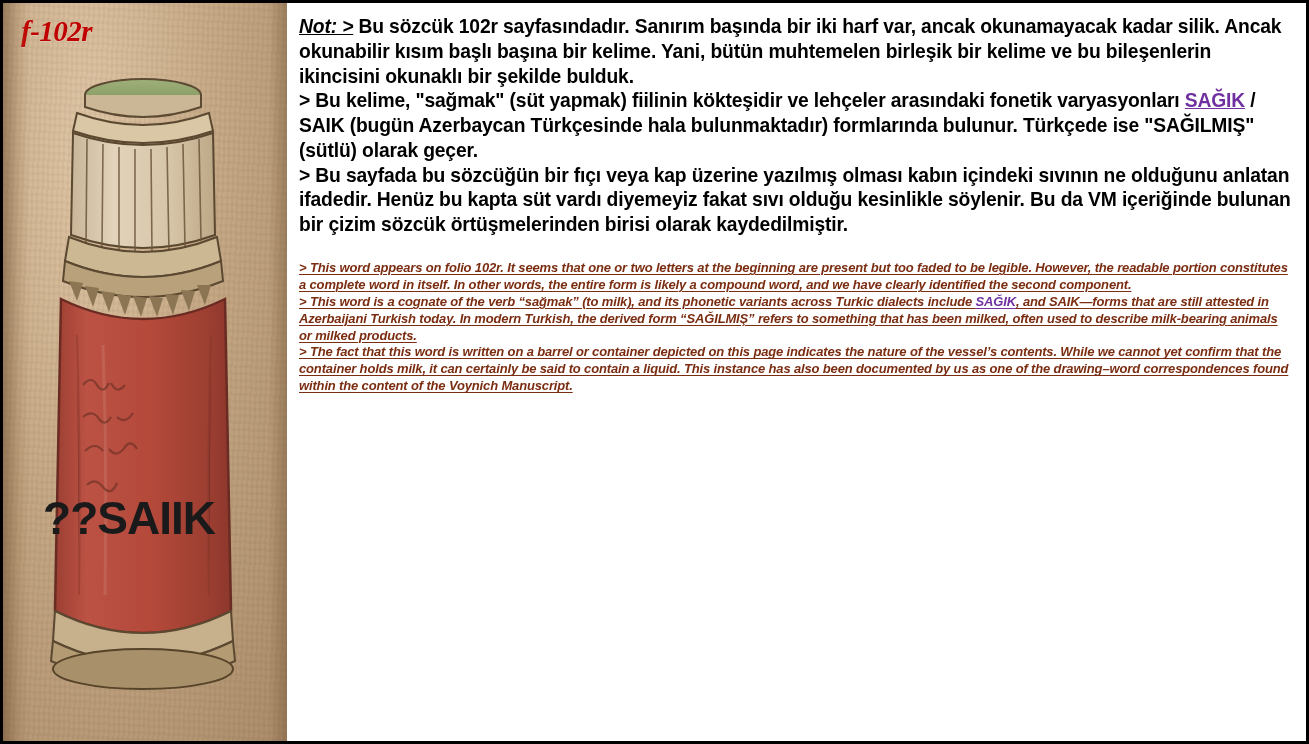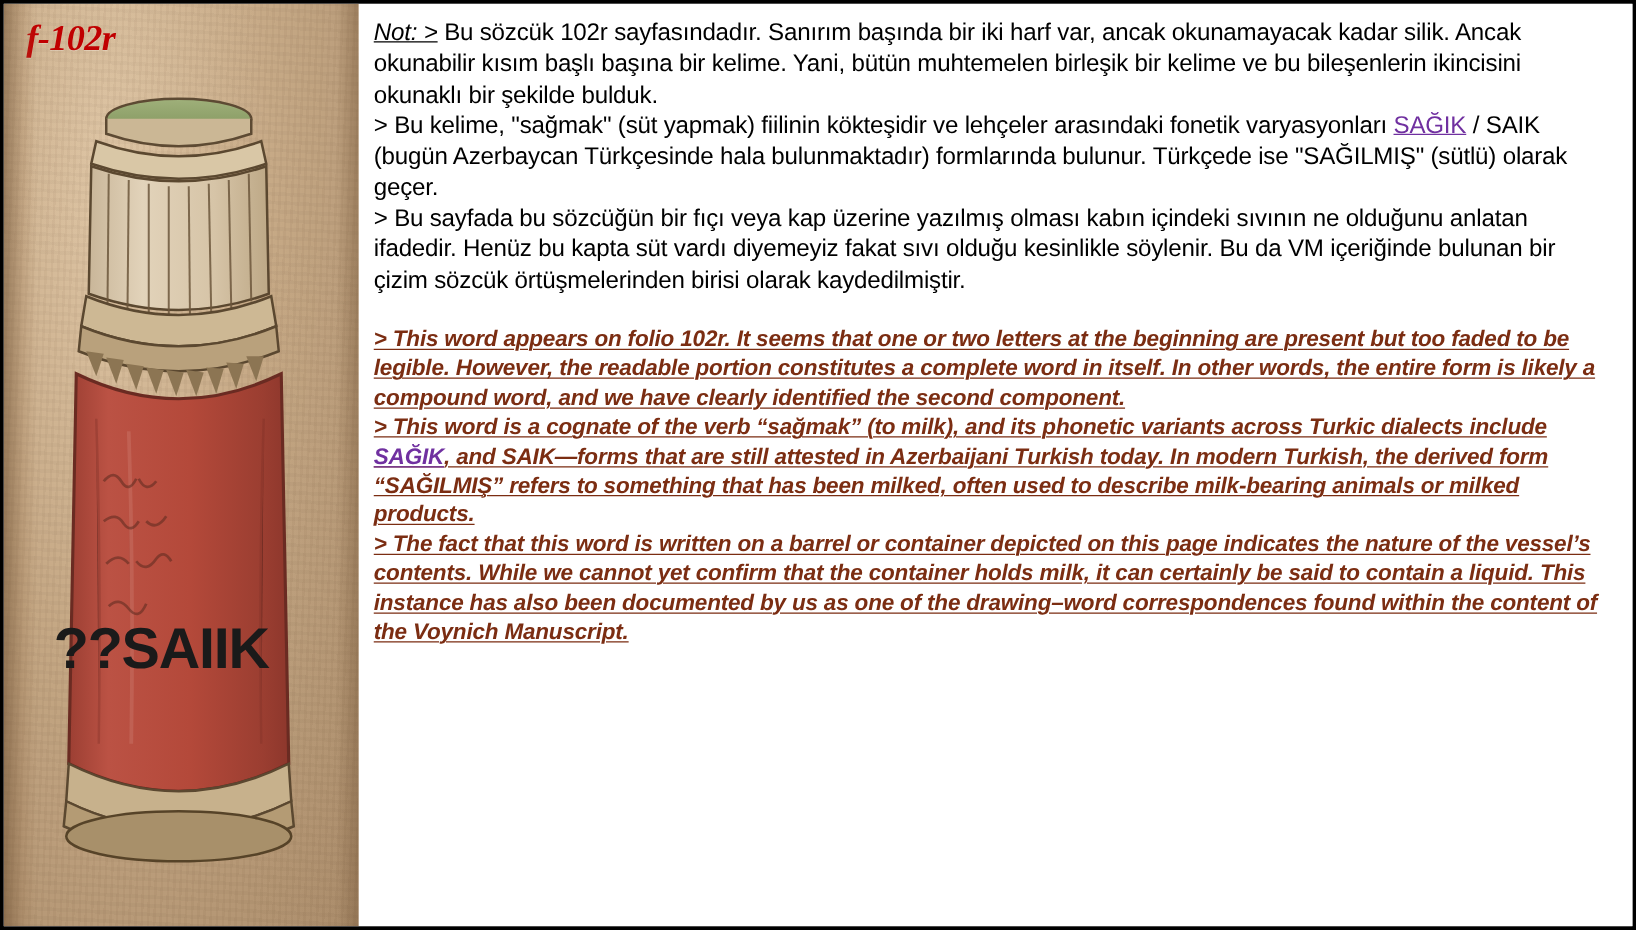--- a/index.html
+++ b/index.html
@@ -99,21 +99,21 @@
     left: 284px;
     top: 0px;
     right: 0px;
     bottom: 0px;
     background: #ffffff;
     padding: 12px 14px 8px 12px;
     box-sizing: border-box;
   }
   .tr-block {
     font-family: "Liberation Sans", sans-serif;
-    font-weight: normal;
+    font-weight: bold;
     font-size: 19.3px;
     line-height: 1.285;
     color: #000000;
     letter-spacing: -0.15px;
   }
   .tr-block p {
     margin: 0 0 0 0;
   }
   .note-lead {
     font-style: italic;
@@ -123,21 +123,21 @@
     color: #7030a0;
     text-decoration: underline;
   }
   .gap {
     height: 22px;
   }
   .en-block {
     font-family: "Liberation Sans", sans-serif;
     font-weight: bold;
     font-style: italic;
-    font-size: 18px;
+    font-size: 13px;
     line-height: 1.3;
     color: #7b2d12;
     letter-spacing: -0.15px;
   }
   .en-block p {
     margin: 0;
     text-decoration: underline;
     text-decoration-thickness: 1px;
     text-underline-offset: 2px;
   }

